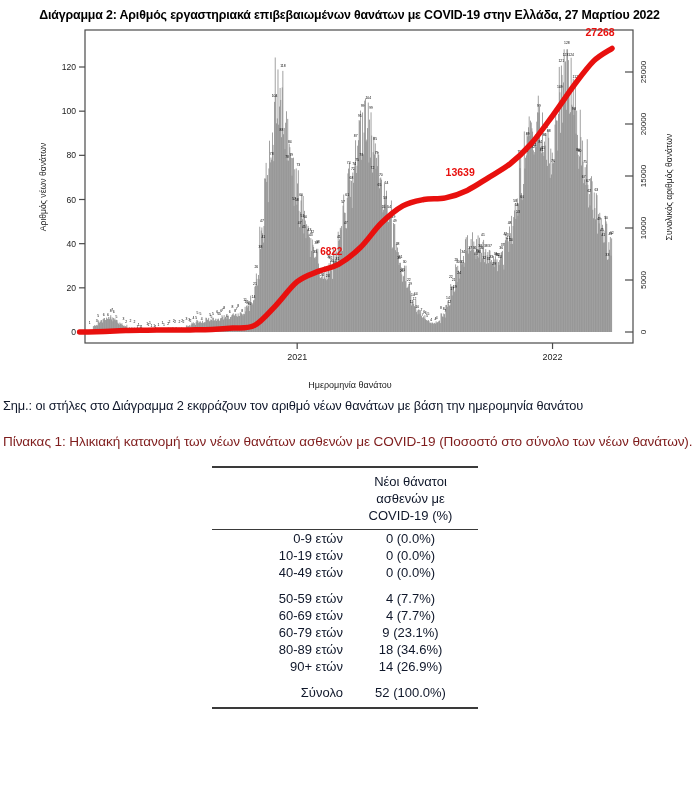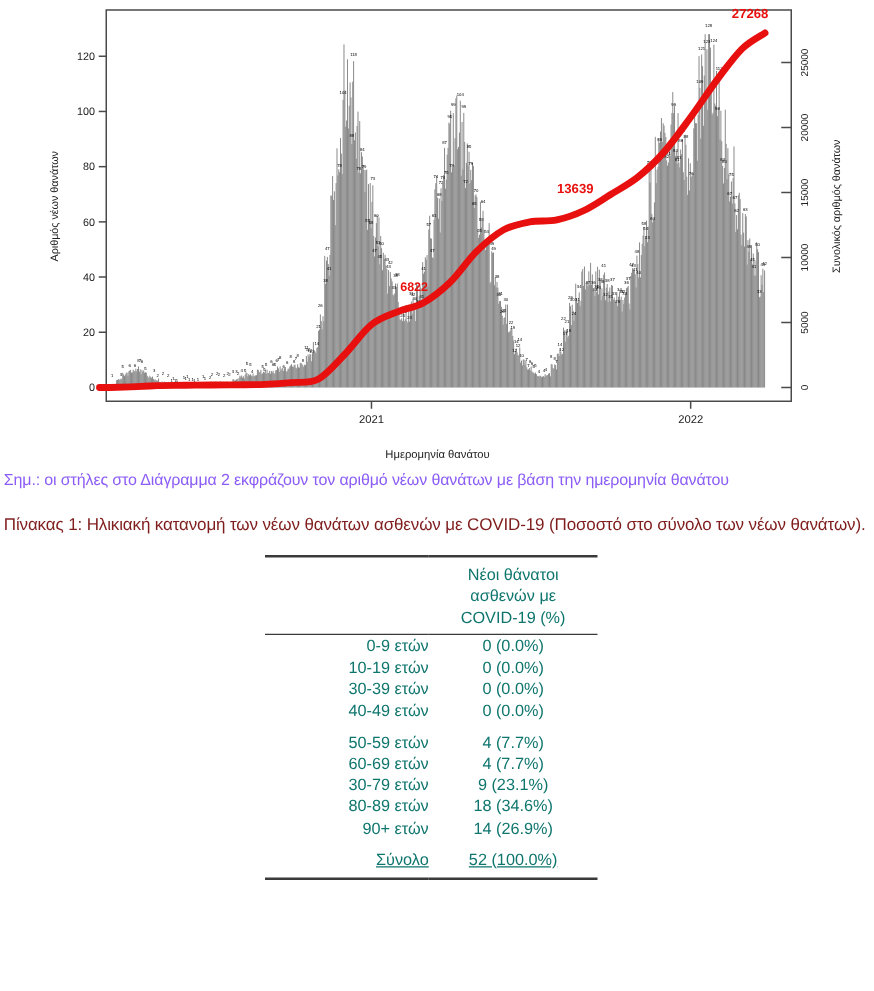--- a/index.html
+++ b/index.html
@@ -8,48 +8,49 @@
     font-family:"Liberation Sans",sans-serif;color:#1a1a1a;
     -webkit-font-smoothing:antialiased;
   }
   .page{width:699px;height:793px;position:relative;background:#fff;}
   .chart-title{
     padding-top:8px;text-align:center;font-weight:bold;
     font-size:12.4px;letter-spacing:-0.15px;color:#000;
   }
   svg.chart{display:block;margin-top:0px;}
   .note{
-    margin:1px 0 0 3px;font-size:12.8px;letter-spacing:-0.1px;color:#8b5cf6;
+    margin:1px 0 0 3px;font-size:12.8px;letter-spacing:-0.1px;color:#0f172a;
   }
   .caption{
     margin:17px 6px 0 3px;font-size:13.6px;line-height:23px;
     letter-spacing:-0.1px;color:#7f1d1d;text-align:justify;
   }
   table.agetable{
     border-collapse:collapse;margin:13px 0 0 212px;width:266px;
-    font-size:13px;color:#0f766e;
+    font-size:13px;color:#0f172a;
   }
   table.agetable thead tr{
     border-top:2px solid #3a3a3a;border-bottom:1.5px solid #3a3a3a;
   }
   table.agetable .hdr{
     text-align:center;padding:5px 0 5px 0;line-height:17px;
   }
   table.agetable td{padding:0;line-height:17.2px;vertical-align:bottom;}
   table.agetable td.c1{padding-left:13px;width:118px;text-align:right;}
   table.agetable td.c2{text-align:center;}
   table.agetable tr.gap td{padding-top:8px;}
   table.agetable tbody{border-bottom:2px solid #3a3a3a;}
-  table.agetable tr.last td{padding-bottom:6px;text-decoration:underline;}
+  table.agetable tr.last td{padding-bottom:6px;}
 </style>
 </head>
 <body>
 
 <div class="page">
 
+  <div class="chart-title">Διάγραμμα 2: Αριθμός εργαστηριακά επιβεβαιωμένων θανάτων με COVID-19 στην Ελλάδα, 27 Μαρτίου 2022</div>
 
   <svg class="chart" width="699" height="375" viewBox="0 25 699 375" xmlns="http://www.w3.org/2000/svg">
       <g>
         <rect x="85" y="33" width="548" height="313" fill="none" stroke="#4a4a4a" stroke-width="1.2"></rect>
         <line x1="79" y1="335" x2="85" y2="335" stroke="#4a4a4a" stroke-width="1.2"></line>
         <text x="76" y="338" text-anchor="end" font-size="8.6" fill="#222222">0</text>
         <line x1="79" y1="290.8333333333333" x2="85" y2="290.8333333333333" stroke="#4a4a4a" stroke-width="1.2"></line>
         <text x="76" y="293.8333333333333" text-anchor="end" font-size="8.6" fill="#222222">20</text>
         <line x1="79" y1="246.66666666666666" x2="85" y2="246.66666666666666" stroke="#4a4a4a" stroke-width="1.2"></line>
         <text x="76" y="249.66666666666666" text-anchor="end" font-size="8.6" fill="#222222">40</text>
@@ -1085,37 +1086,33 @@
     <tbody>
         <tr>
           <td class="c1">0-9 ετών</td>
           <td class="c2">0 (0.0%)</td>
         </tr>
         <tr>
           <td class="c1">10-19 ετών</td>
           <td class="c2">0 (0.0%)</td>
         </tr>
         <tr>
-          <td class="c1">30-39 ετών</td>
-          <td class="c2">0 (0.0%)</td>
-        </tr>
-        <tr>
           <td class="c1">40-49 ετών</td>
           <td class="c2">0 (0.0%)</td>
         </tr>
         <tr class="gap">
           <td class="c1">50-59 ετών</td>
           <td class="c2">4 (7.7%)</td>
         </tr>
         <tr>
           <td class="c1">60-69 ετών</td>
           <td class="c2">4 (7.7%)</td>
         </tr>
         <tr>
-          <td class="c1">30-79 ετών</td>
+          <td class="c1">60-79 ετών</td>
           <td class="c2">9 (23.1%)</td>
         </tr>
         <tr>
           <td class="c1">80-89 ετών</td>
           <td class="c2">18 (34.6%)</td>
         </tr>
         <tr>
           <td class="c1">90+ ετών</td>
           <td class="c2">14 (26.9%)</td>
         </tr>

